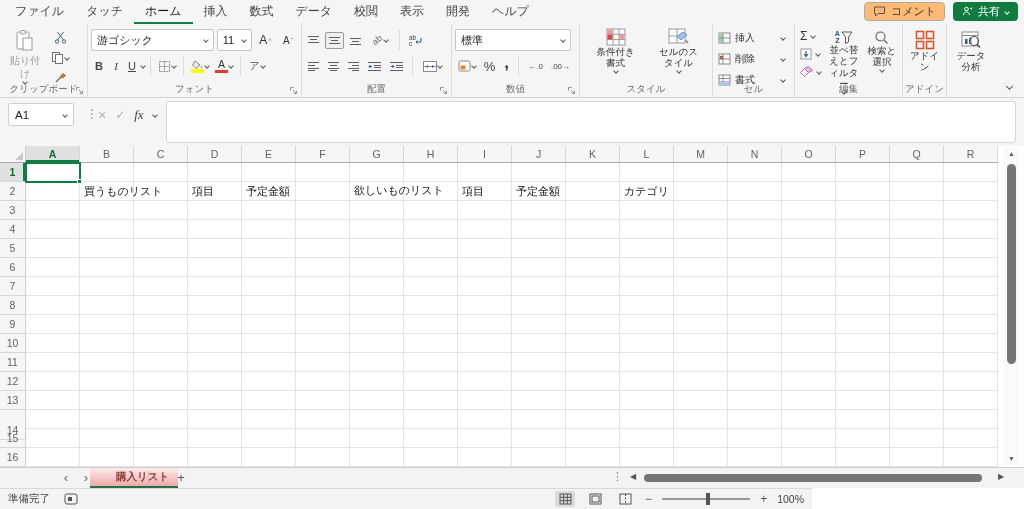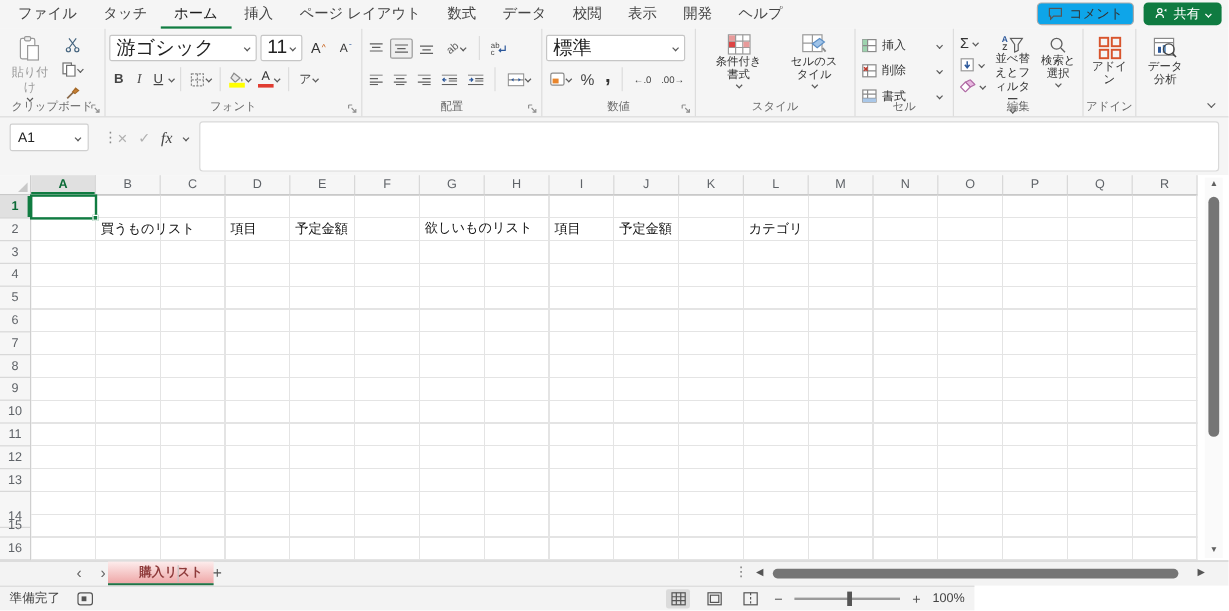--- a/index.html
+++ b/index.html
@@ -5,39 +5,39 @@
 *{margin:0;padding:0;box-sizing:border-box}
 html,body{background:#fff}
 body{font-family:"Liberation Sans","DejaVu Sans",sans-serif;width:1024px;height:509px;overflow:hidden}
 #app{position:relative;width:1024px;height:509px;background:#fff;font-size:12px;color:#333;overflow:hidden}
 
 
 .menubar{position:absolute;top:0;left:0;width:1024px;height:24px;background:#f5f5f5;display:flex;align-items:stretch;padding-left:4px}
 .mtab{padding:0 11px;line-height:22px;font-size:12px;color:#444;border-bottom:2px solid transparent;white-space:nowrap}
 .mtab.active{color:#1a1a1a;font-weight:400;border-bottom:2px solid #107c41}
 .topright{position:absolute;right:6px;top:2px;display:flex;gap:8px;align-items:center}
-.cmt-btn{height:19px;border:1px solid #ababab;border-radius:4px;background:#0ea5e9;padding:0 8px;font-size:11px;color:#333;display:flex;align-items:center;gap:5px}
+.cmt-btn{height:19px;border:1px solid #ababab;border-radius:4px;background:#fdba74;padding:0 8px;font-size:11px;color:#333;display:flex;align-items:center;gap:5px}
 .share-btn{height:19px;border-radius:4px;background:#0f7b41;padding:0 9px;font-size:11px;color:#fff;display:flex;align-items:center;gap:5px}
 .share-btn .cv{border-color:#fff}
 
 
 .ribbon{position:absolute;top:24px;left:0;width:1024px;height:74px;background:#f5f5f5;border-bottom:1px solid #d4d4d4;display:flex}
 .rgroup{position:relative;height:100%;border-right:1px solid #ddd;padding:3px 3px 14px 3px;display:flex;align-items:flex-start}
 .glabel{position:absolute;bottom:1px;left:0;right:0;text-align:center;font-size:9.5px;color:#6a6a6a;white-space:nowrap}
 .dlaunch{position:absolute;bottom:2px;right:3px;opacity:.8}
 .cv{display:inline-block;width:5px;height:5px;border-right:1.2px solid #5a5a5a;border-bottom:1.2px solid #5a5a5a;transform:rotate(45deg);vertical-align:2px}
 .cv.sm{width:4px;height:4px}
 .bigbtn{display:flex;flex-direction:column;align-items:center;justify-content:flex-start;font-size:10px;color:#333;text-align:center;line-height:1.25;padding:2px 2px;border-radius:3px}
 .bigbtn .blbl{margin-top:2px}
 .dim{color:#9a9a9a}
 .minicol{display:flex;flex-direction:column;gap:3px;margin-left:2px;padding-top:2px}
 .sbtn{width:22px;height:17px;display:flex;align-items:center;justify-content:center;gap:1px;border-radius:2px;font-size:11px;color:#444}
 .rrow{display:flex;align-items:center;height:26px;gap:1px}
 .rcolwrap{display:flex;flex-direction:column}
-.selbox{width:100%;height:22px;background:#fff;border:1px solid #c6c6c6;border-radius:2px;display:flex;align-items:center;justify-content:space-between;padding:0 5px;font-size:16px;color:#222}
+.selbox{width:100%;height:22px;background:#fff;border:1px solid #c6c6c6;border-radius:2px;display:flex;align-items:center;justify-content:space-between;padding:0 5px;font-size:11px;color:#222}
 .vsep{width:1px;height:20px;background:#ddd;margin:0 3px}
 .boxed{border:1px solid #9a9a9a;background:#efefef;border-radius:2px}
 .glyph{font-size:12px;color:#333}
 .colorbar{display:block;width:13px;height:3.5px;margin-top:0.5px}
 .stackbtn{display:flex;flex-direction:column;align-items:center;font-size:9.5px;color:#333;line-height:1.2;text-align:center;padding:1px 2px}
 .rowbtn{display:flex;align-items:center;gap:4px;font-size:10px;color:#333;height:19px;padding:0 2px;white-space:nowrap}
 
 
 .fbar{position:absolute;top:98px;left:0;width:1024px;height:48px;background:#f5f5f5}
 .namebox{position:absolute;left:8px;top:5px;width:66px;height:23px;background:#fff;border:1px solid #cfcfcf;border-radius:2px;display:flex;align-items:center;justify-content:space-between;padding:0 6px;font-size:11.5px;color:#222}
@@ -90,21 +90,20 @@
 <body>
 
 <div id="app">
 
   <div class="menubar">
     <div id="menu-tabs" style="display:flex">
         <span class="mtab">ファイル</span>
         <span class="mtab">タッチ</span>
         <span class="mtab active">ホーム</span>
         <span class="mtab">挿入</span>
-        <span class="mtab">ページ レイアウト</span>
         <span class="mtab">数式</span>
         <span class="mtab">データ</span>
         <span class="mtab">校閲</span>
         <span class="mtab">表示</span>
         <span class="mtab">開発</span>
         <span class="mtab">ヘルプ</span>
       </div>
   </div>
   <div class="topright">
     <div class="cmt-btn">

